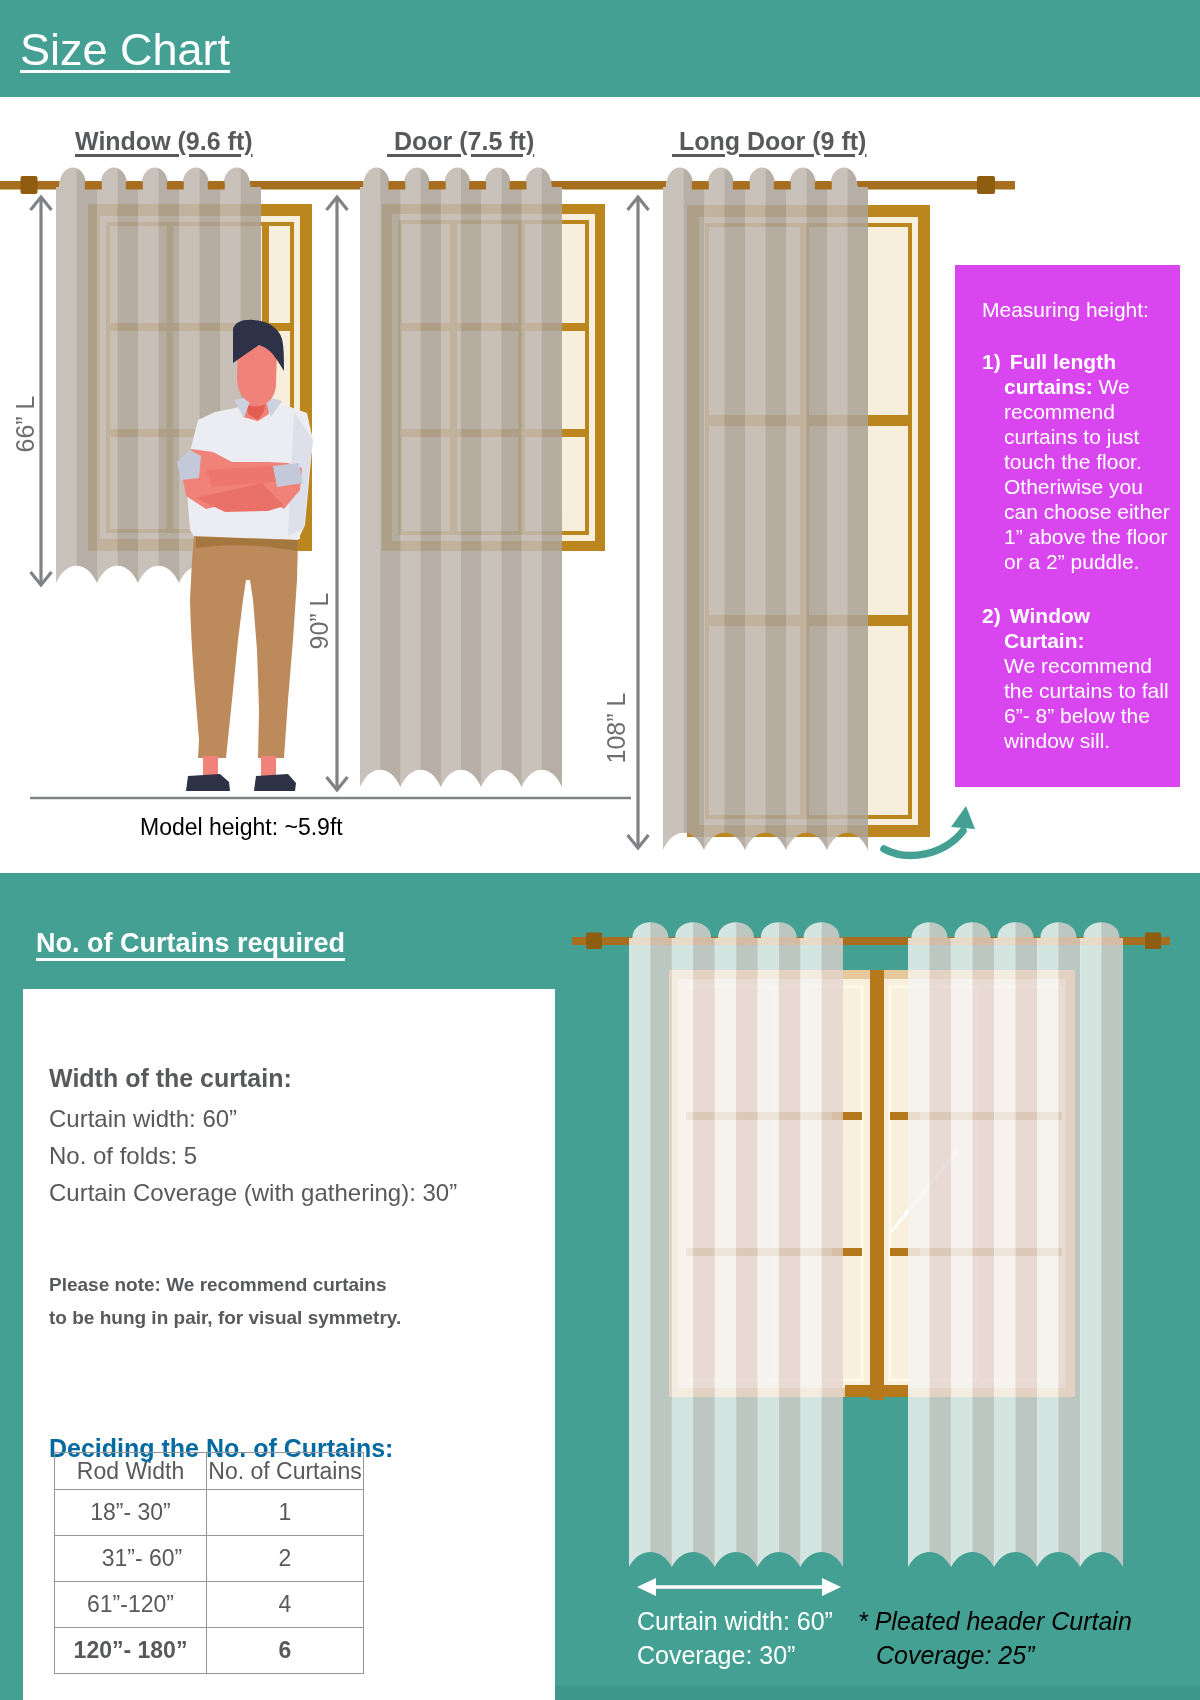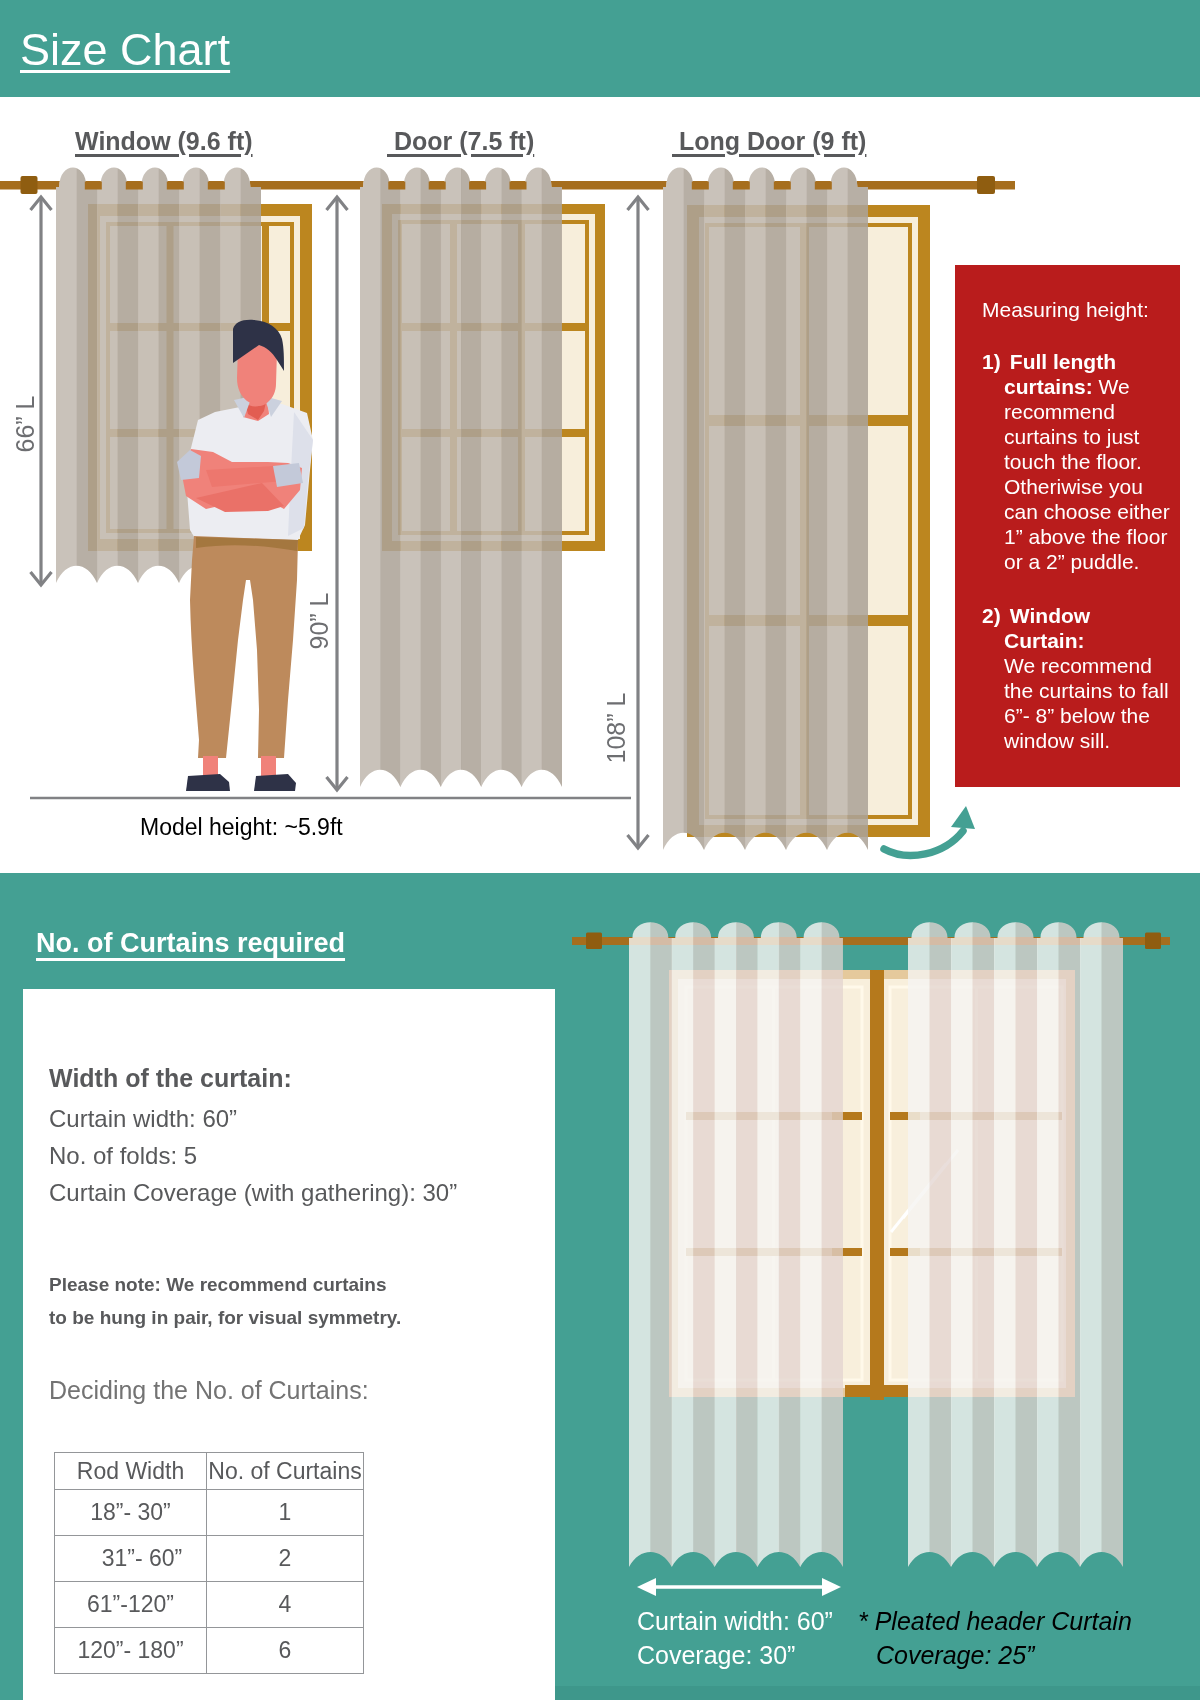--- a/index.html
+++ b/index.html
@@ -187,21 +187,21 @@
 <path d="M188,776 L220,774 L229,782 L230,791 L186,791 Z" fill="#2E3247"></path>
 <path d="M256,776 L288,774 L296,783 L295,791 L254,791 Z" fill="#2E3247"></path>
 </g>
 
 <g>
       <path d="M884,849 C908,862 944,855 963,831" stroke="#44A093" stroke-width="7.5" fill="none" stroke-linecap="round"></path>
 <polygon points="951,827 966,806 975,829" fill="#44A093"></polygon>
     </g>
 </svg>
 
-<div class="abs" style="left:955px;top:265px;width:225px;height:522px;background:#b91c1c;color:#ffffff;font-size:21px;line-height:25px;white-space:nowrap;">
+<div class="abs" style="left:955px;top:265px;width:225px;height:522px;background:#d946ef;color:#ffffff;font-size:21px;line-height:25px;white-space:nowrap;">
 <div style="padding:32px 0 0 27px;">
 <div>Measuring height:</div>
 <div style="display:flex;margin-top:27px;">
         <span style="width:22px;flex:none;font-weight:bold;">1)</span>
         <div><b>&nbsp;Full length<br>curtains:</b> We<br>recommend<br>curtains to just<br>touch the floor.<br>Otheriwise you<br>can choose either<br>1” above the floor<br>or a 2” puddle.</div>
       </div>
 <div style="display:flex;margin-top:29px;">
         <span style="width:22px;flex:none;font-weight:bold;">2)</span>
         <div><b>&nbsp;Window<br>Curtain:</b><br>We recommend<br>the curtains to fall<br>6”- 8” below the<br>window sill.</div>
       </div>
@@ -218,41 +218,41 @@
 
 <div class="abs" style="left:23px;top:989px;width:532px;height:711px;background:#ffffff;"></div>
 
 <div class="abs" style="left:49px;top:1064px;color:#58595B;font-size:25px;font-weight:bold;">Width of the curtain:</div>
 <div class="abs" style="left:49px;top:1105px;color:#58595B;font-size:24px;">Curtain width: 60”</div>
 <div class="abs" style="left:49px;top:1142px;color:#58595B;font-size:24px;">No. of folds: 5</div>
 <div class="abs" style="left:49px;top:1179px;color:#58595B;font-size:24px;">Curtain Coverage (with gathering): 30”</div>
 
 <div class="abs" style="left:49px;top:1268px;color:#58595B;font-size:19px;font-weight:bold;line-height:33px;">Please note: We recommend curtains<br>to be hung in pair, for visual symmetry.</div>
 
-<div class="abs" style="left:49px;top:1376px;color:#737373;font-size:25px;font-weight:normal;">Deciding the No. of Curtains:</div>
+<div class="abs" style="left:49px;top:1434px;color:#0369a1;font-size:25px;font-weight:bold;">Deciding the No. of Curtains:</div>
 
 <table class="abs" style="left:54px;top:1452px;width:310px;border-collapse:collapse;color:#58595B;font-size:23px;text-align:center;">
 <tbody>
       <tr style="height:37px;">
         <td style="border:1.5px solid #949699;width:149px;">Rod Width</td>
         <td style="border:1.5px solid #949699;">No. of Curtains</td>
       </tr>
 <tr style="height:46px;">
         <td style="border:1.5px solid #949699;">18”- 30”</td>
         <td style="border:1.5px solid #949699;">1</td>
       </tr>
 <tr style="height:46px;">
         <td style="border:1.5px solid #949699;padding-left:24px;">31”- 60”</td>
         <td style="border:1.5px solid #949699;">2</td>
       </tr>
 <tr style="height:46px;">
         <td style="border:1.5px solid #949699;">61”-120”</td>
         <td style="border:1.5px solid #949699;">4</td>
       </tr>
-<tr style="height:46px;">
+<tr style="height:46px;font-weight:bold;">
         <td style="border:1.5px solid #949699;">120”- 180”</td>
         <td style="border:1.5px solid #949699;">6</td>
       </tr>
 </tbody>
   </table>
 
 <svg class="abs" style="left:560px;top:900px;" width="640" height="800" viewBox="560 900 640 800">
 
 <g>
       <rect x="572" y="937" width="598" height="8" fill="#A66E1E"></rect>

